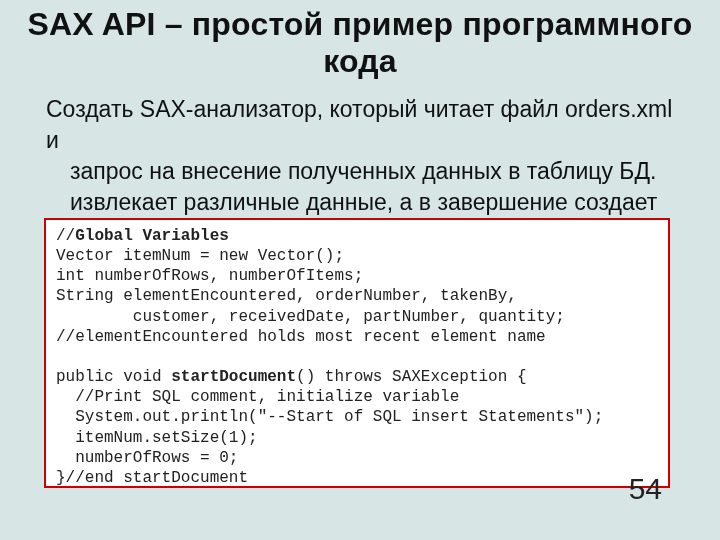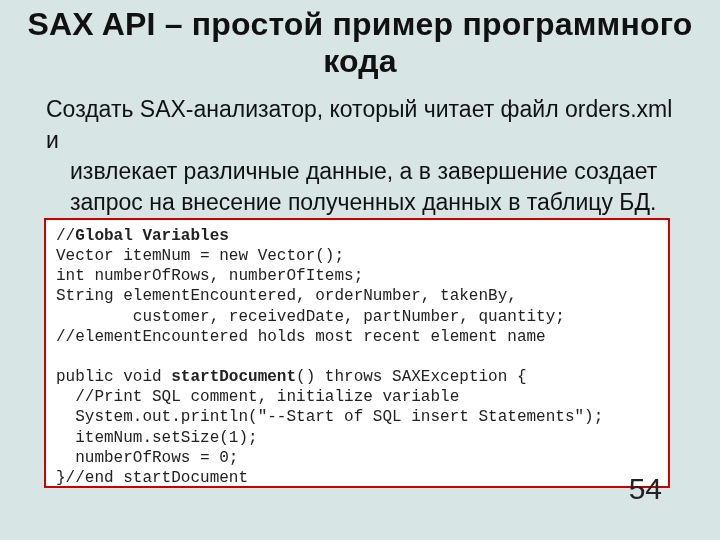--- a/index.html
+++ b/index.html
@@ -67,22 +67,22 @@
 </style>
 </head>
 <body>
 
 <div class="slide">
 
   <div class="title">SAX API – простой пример программного кода</div>
 
   <div class="desc">
     <span>Создать SAX-анализатор, который читает файл orders.xml и</span>
+    <span class="indent">запрос на внесение полученных данных в таблицу БД.</span>
     <span class="indent">извлекает различные данные, а в завершение создает</span>
-    <span class="indent">запрос на внесение полученных данных в таблицу БД.</span>
   </div>
 
   <div class="code-box"><span>//</span><b>Global Variables</b>
 <span>Vector itemNum = new Vector();</span>
 <span>int numberOfRows, numberOfItems;</span>
 <span>String elementEncountered, orderNumber, takenBy,</span>
 <span>        customer, receivedDate, partNumber, quantity;</span>
 <span>//elementEncountered holds most recent element name</span>
 <span></span>
 <span>public void </span><b>startDocument</b><span>() throws SAXException {</span>

